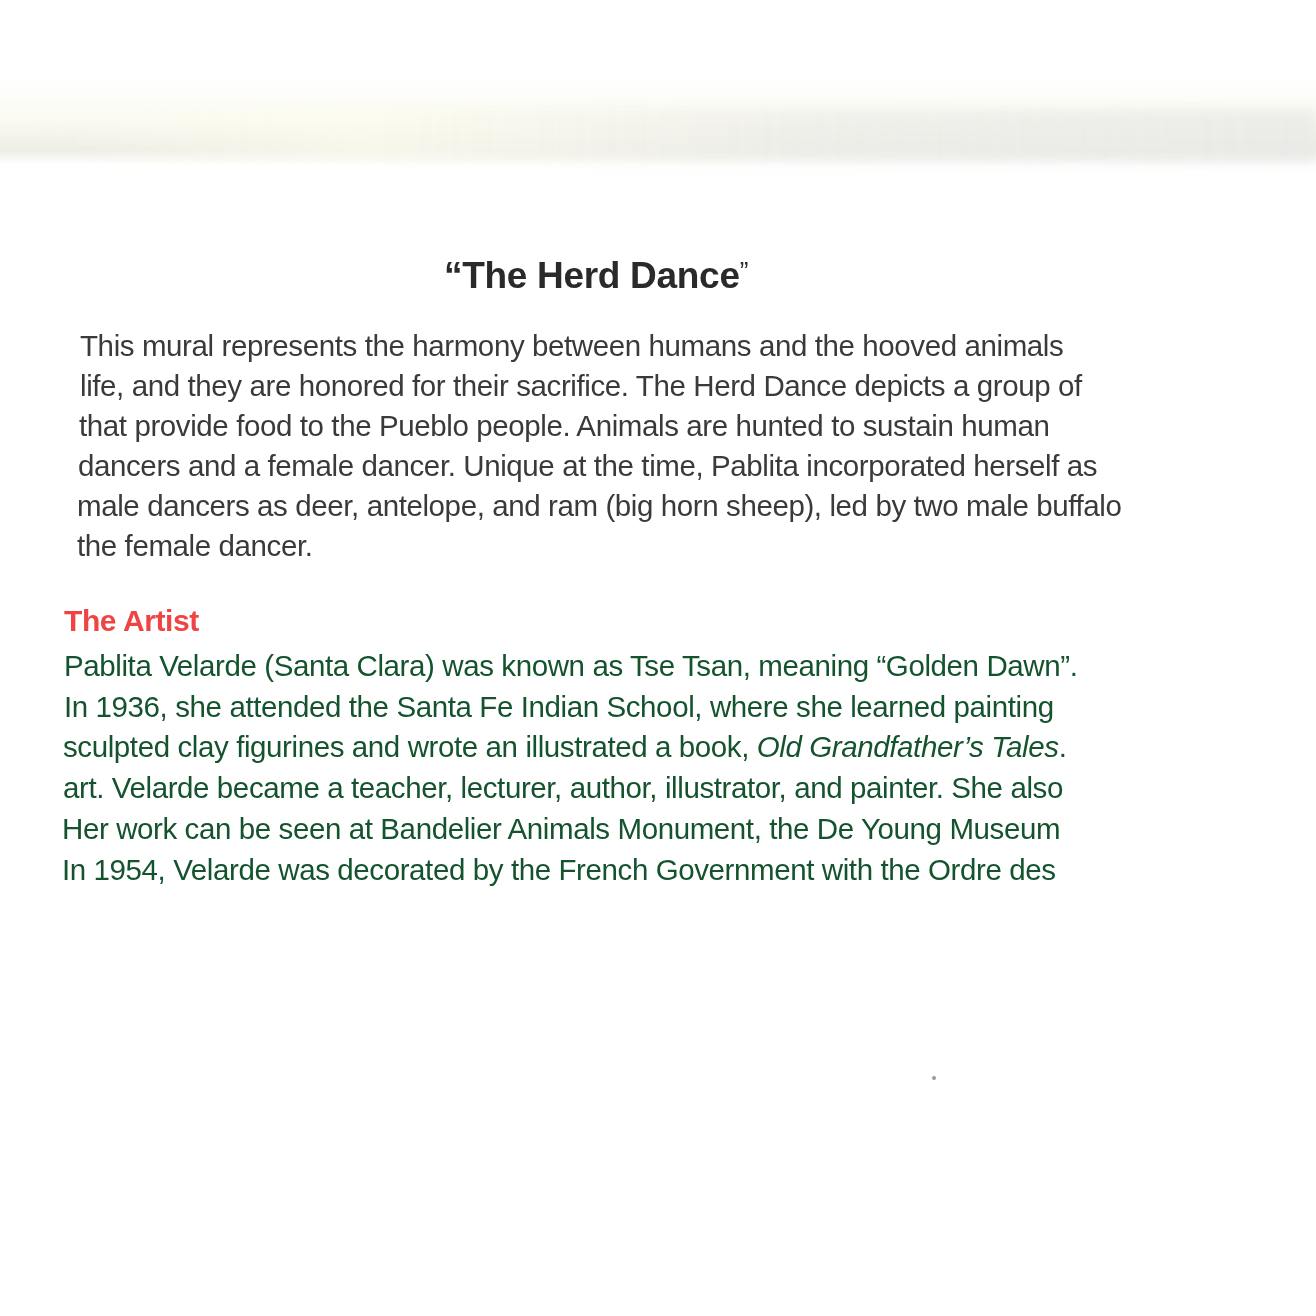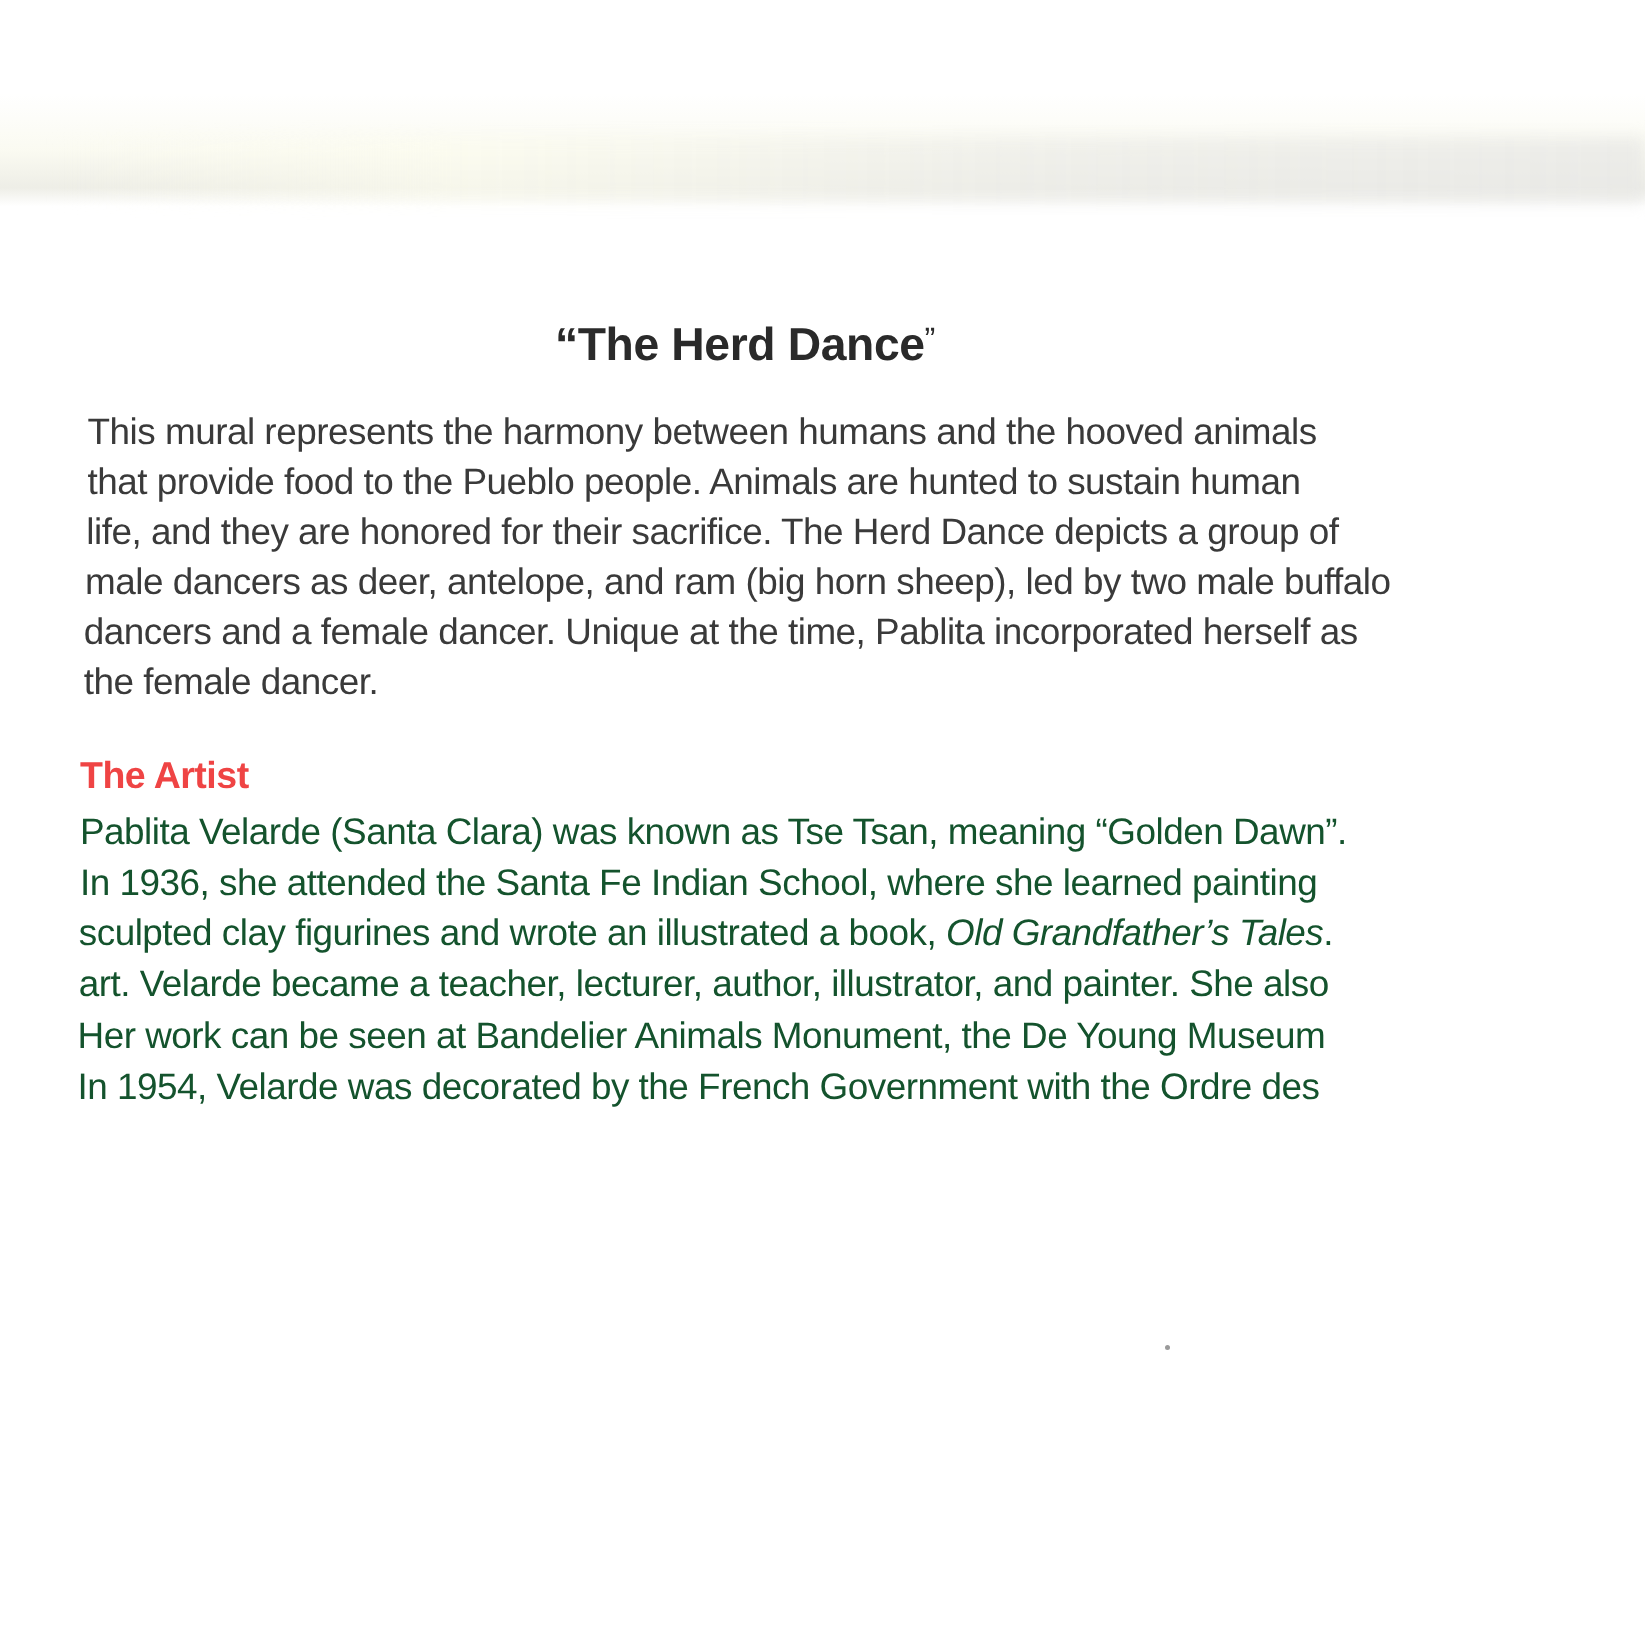--- a/index.html
+++ b/index.html
@@ -62,21 +62,21 @@
       font-size: 29.5px;
       line-height: 40px;
       color: #3a3a3a;
       white-space: nowrap;
       letter-spacing: -0.4px;
     }
     .para .line {
       display: block;
     }
     .mural-desc {
-      left: 70px;
+      left: 80px;
       top: 326px;
     }
     .mural-desc .line:nth-child(3) { margin-left: -1px; }
     .mural-desc .line:nth-child(4) { margin-left: -2px; }
     .mural-desc .line:nth-child(5) { margin-left: -3px; }
     .mural-desc .line:nth-child(6) { margin-left: -3px; }
     .artist-heading {
       position: absolute;
       left: 64px;
       top: 604px;
@@ -111,24 +111,24 @@
 <div class="top-shadow"></div>
 
 <div class="label">
 
   <div class="title">
     <span>“</span><span>The Herd Dance</span><span class="q-close">”</span>
   </div>
 
   <div class="para mural-desc">
     <span class="line">This mural represents the harmony between humans and the hooved animals</span>
+    <span class="line">life, and they are honored for their sacrifice. The Herd Dance depicts a group of</span>
     <span class="line">that provide food to the Pueblo people. Animals are hunted to sustain human</span>
-    <span class="line">life, and they are honored for their sacrifice. The Herd Dance depicts a group of</span>
+    <span class="line">dancers and a female dancer. Unique at the time, Pablita incorporated herself as</span>
     <span class="line">male dancers as deer, antelope, and ram (big horn sheep), led by two male buffalo</span>
-    <span class="line">dancers and a female dancer. Unique at the time, Pablita incorporated herself as</span>
     <span class="line">the female dancer.</span>
   </div>
 
   <div class="artist-heading">The Artist</div>
 
   <div class="para artist-bio">
     <span class="line">Pablita Velarde (Santa Clara) was known as Tse Tsan, meaning “Golden Dawn”.</span>
     <span class="line">In 1936, she attended the Santa Fe Indian School, where she learned painting</span>
     <span class="line"><span>sculpted clay figurines and wrote an illustrated a book, </span><em>Old Grandfather’s Tales</em><span>.</span></span>
     <span class="line">art. Velarde became a teacher, lecturer, author, illustrator, and painter. She also</span>

